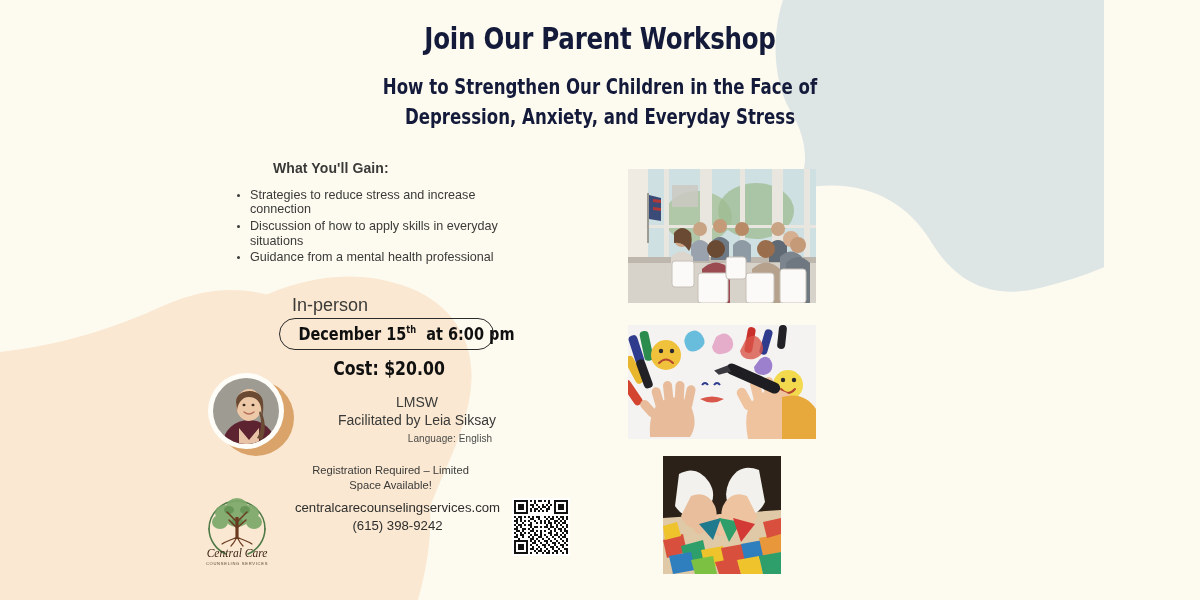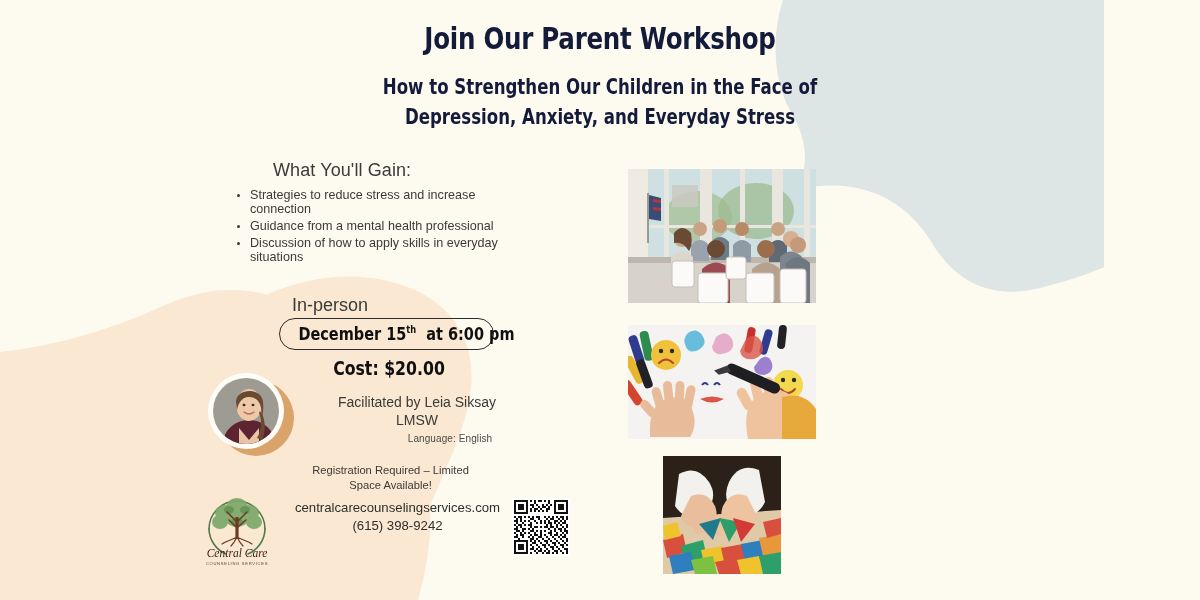--- a/index.html
+++ b/index.html
@@ -22,21 +22,21 @@
     margin-top:18px;
     font-family:"DejaVu Sans Condensed","Liberation Sans Narrow","Liberation Sans",sans-serif;
     font-weight:700;font-size:20.5px;line-height:1.45;color:#141A3A;
     transform:scaleX(0.9);transform-origin:center;
   }
   .h-sub span{display:block;white-space:nowrap;}
 
   
   .gain-title{
     position:absolute;left:273px;top:160px;z-index:5;
-    font-size:18px;color:#3A3A38;letter-spacing:.1px;
+    font-size:14px;color:#3A3A38;letter-spacing:.1px;font-weight:bold;
   }
   .bullets{
     position:absolute;left:234px;top:188px;width:268px;z-index:5;
     margin:0;padding:0 0 0 14px;list-style:none;
   }
   .bullets li{
     position:relative;font-size:12.6px;line-height:1.14;color:#3A3A38;
     margin:0 0 2.5px 0;padding-left:2px;
   }
   .bullets li::before{
@@ -138,22 +138,22 @@
     <div class="h-title">Join Our Parent Workshop</div>
     <div class="h-sub">
       <span>How to Strengthen Our Children in the Face of</span>
       <span>Depression, Anxiety, and Everyday Stress</span>
     </div>
   </div>
 
   <div class="gain-title">What You'll Gain:</div>
   <ul class="bullets">
     <li>Strategies to reduce stress and increase connection</li>
+    <li>Discussion of how to apply skills in everyday situations</li>
     <li>Guidance from a mental health professional</li>
-    <li>Discussion of how to apply skills in everyday situations</li>
   </ul>
 
   <div class="inperson">In-person</div>
 
   <div class="date-pill">
     <div class="dtext">
       <span>December 15</span><sup>th</sup>&nbsp;
       <span>at 6:00 pm</span>
     </div>
   </div>
@@ -172,22 +172,22 @@
         <path d="M23 24 C23 10 49 9 50 24 C51 34 49 40 48 42 C50 30 47 19 36 19 C28 19 24 27 24 34 Z" fill="#6A4A32"></path>
         <path d="M47 33 C53 40 53 54 49 62 L44 60 C49 52 49 41 46 35 Z" fill="#6A4A32"></path>
         <ellipse cx="31" cy="27" rx="1.5" ry="1.2" fill="#3A2A20"></ellipse>
         <ellipse cx="40" cy="27" rx="1.5" ry="1.2" fill="#3A2A20"></ellipse>
         <path d="M31 34 Q36 38 41 34" stroke="#B5705E" stroke-width="1.4" fill="none" stroke-linecap="round"></path>
       </svg>
     </div>
   </div>
 
   <div class="facil">
+    <div>LMSW</div>
     <div>Facilitated by Leia Siksay</div>
-    <div>LMSW</div>
   </div>
 
   <div class="lang">Language: English</div>
 
   <div class="reg">
     <div>Registration Required – Limited</div>
     <div>Space Available!</div>
   </div>
 
   <div class="website">centralcarecounselingservices.com</div>

